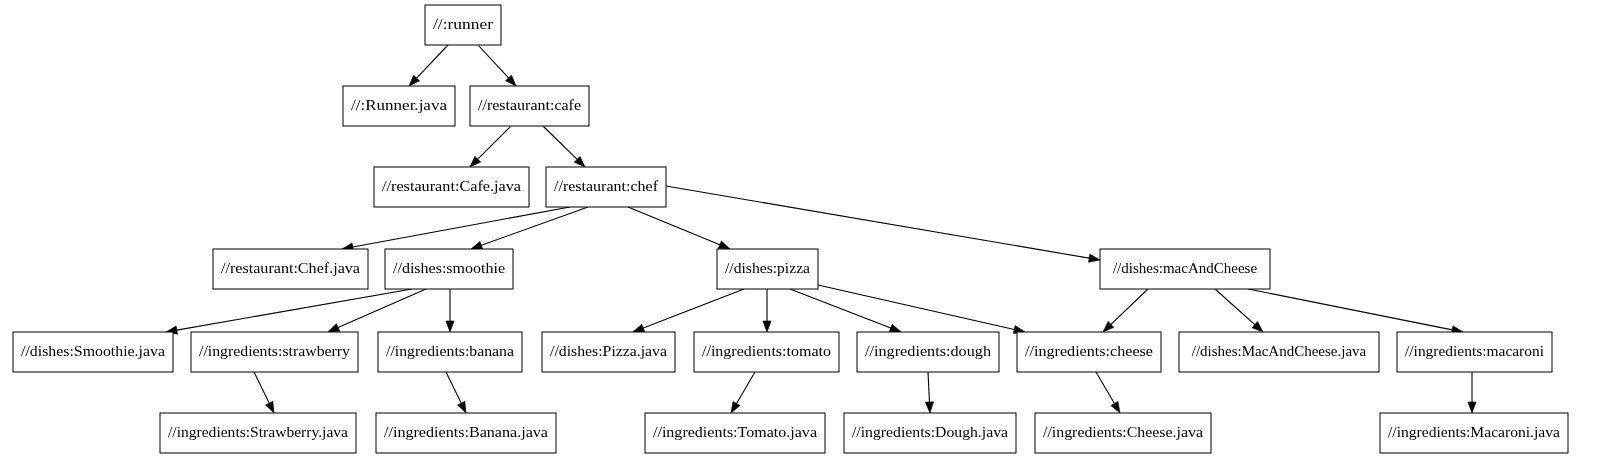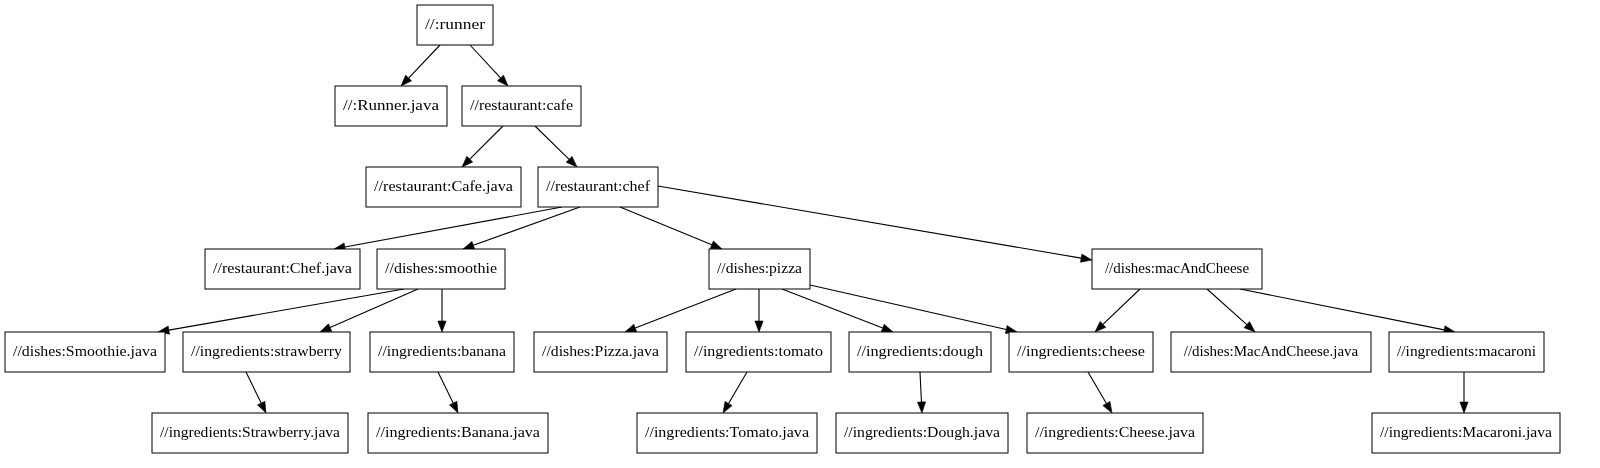--- a/index.html
+++ b/index.html
@@ -10,20 +10,21 @@
   body {
     width: 1600px;
     height: 468px;
     font-family: "Liberation Serif", "DejaVu Serif", serif;
     overflow: hidden;
   }
   #graph-root {
     position: relative;
     width: 1588px;
     height: 468px;
+    margin-left: 8px;
   }
   svg.graph-canvas {
     display: block;
     width: 1600px;
     height: 468px;
   }
   .node-box {
     fill: #ffffff;
     stroke: #000000;
     stroke-width: 1;

